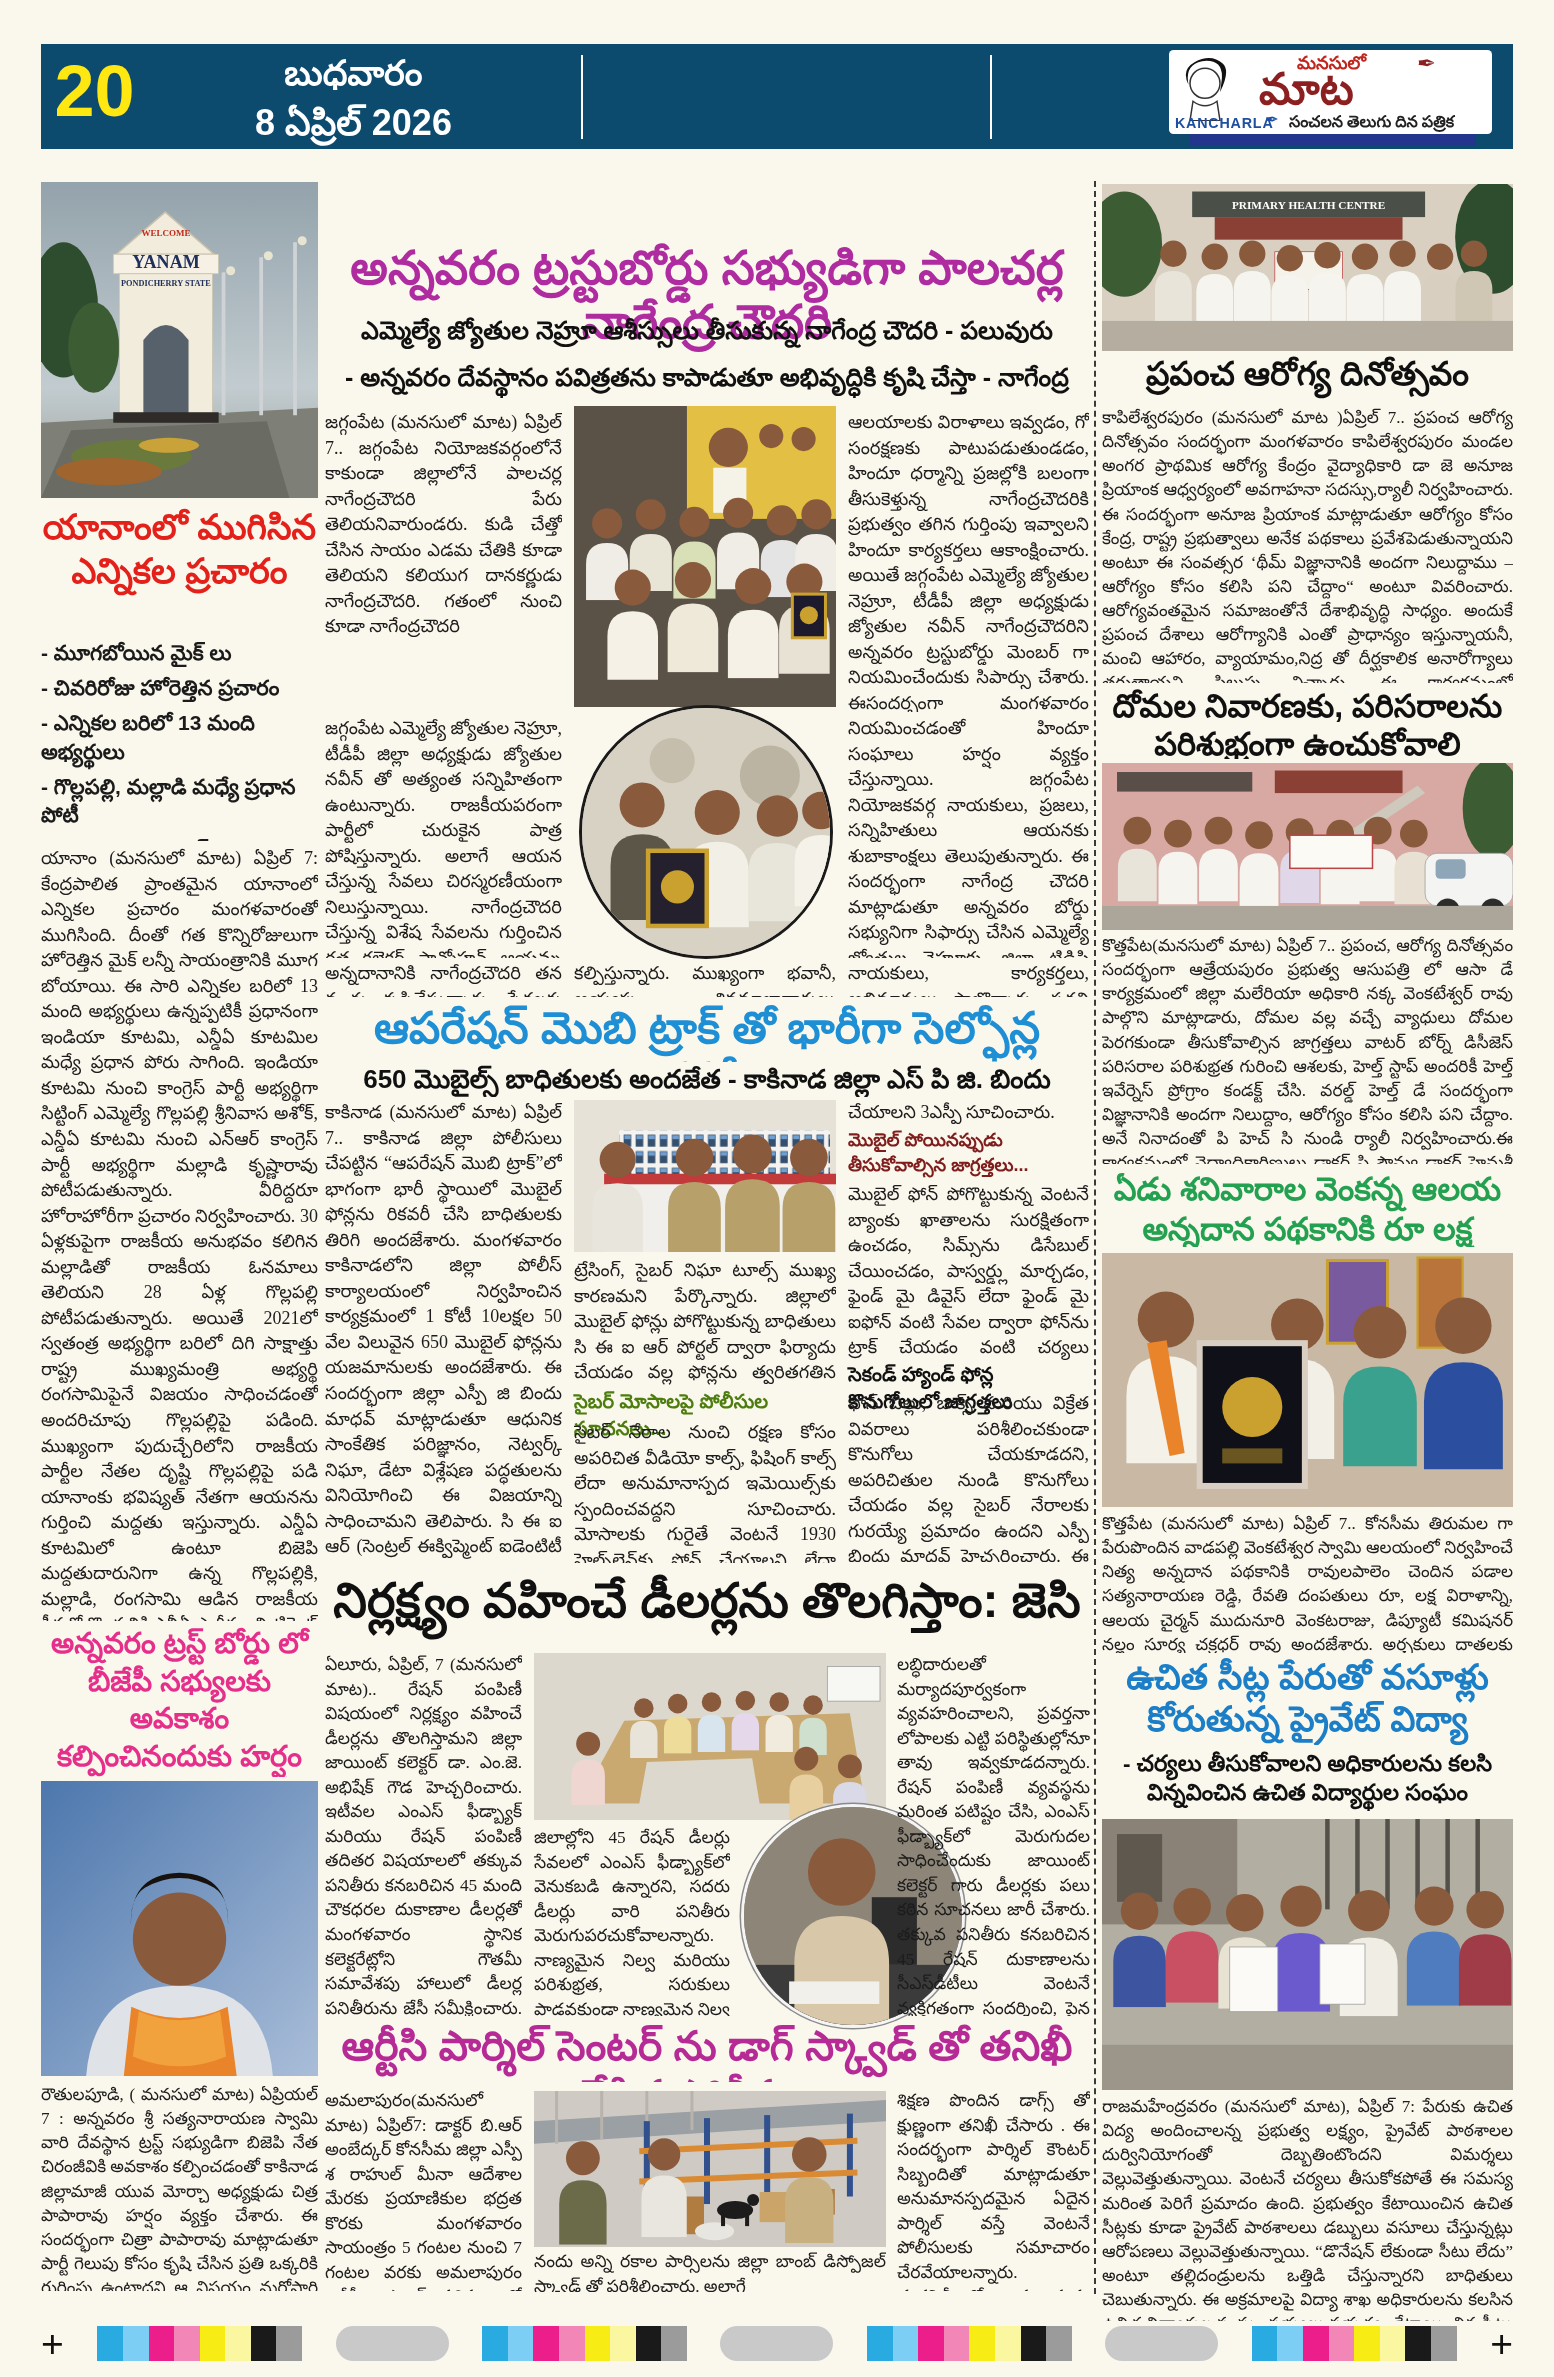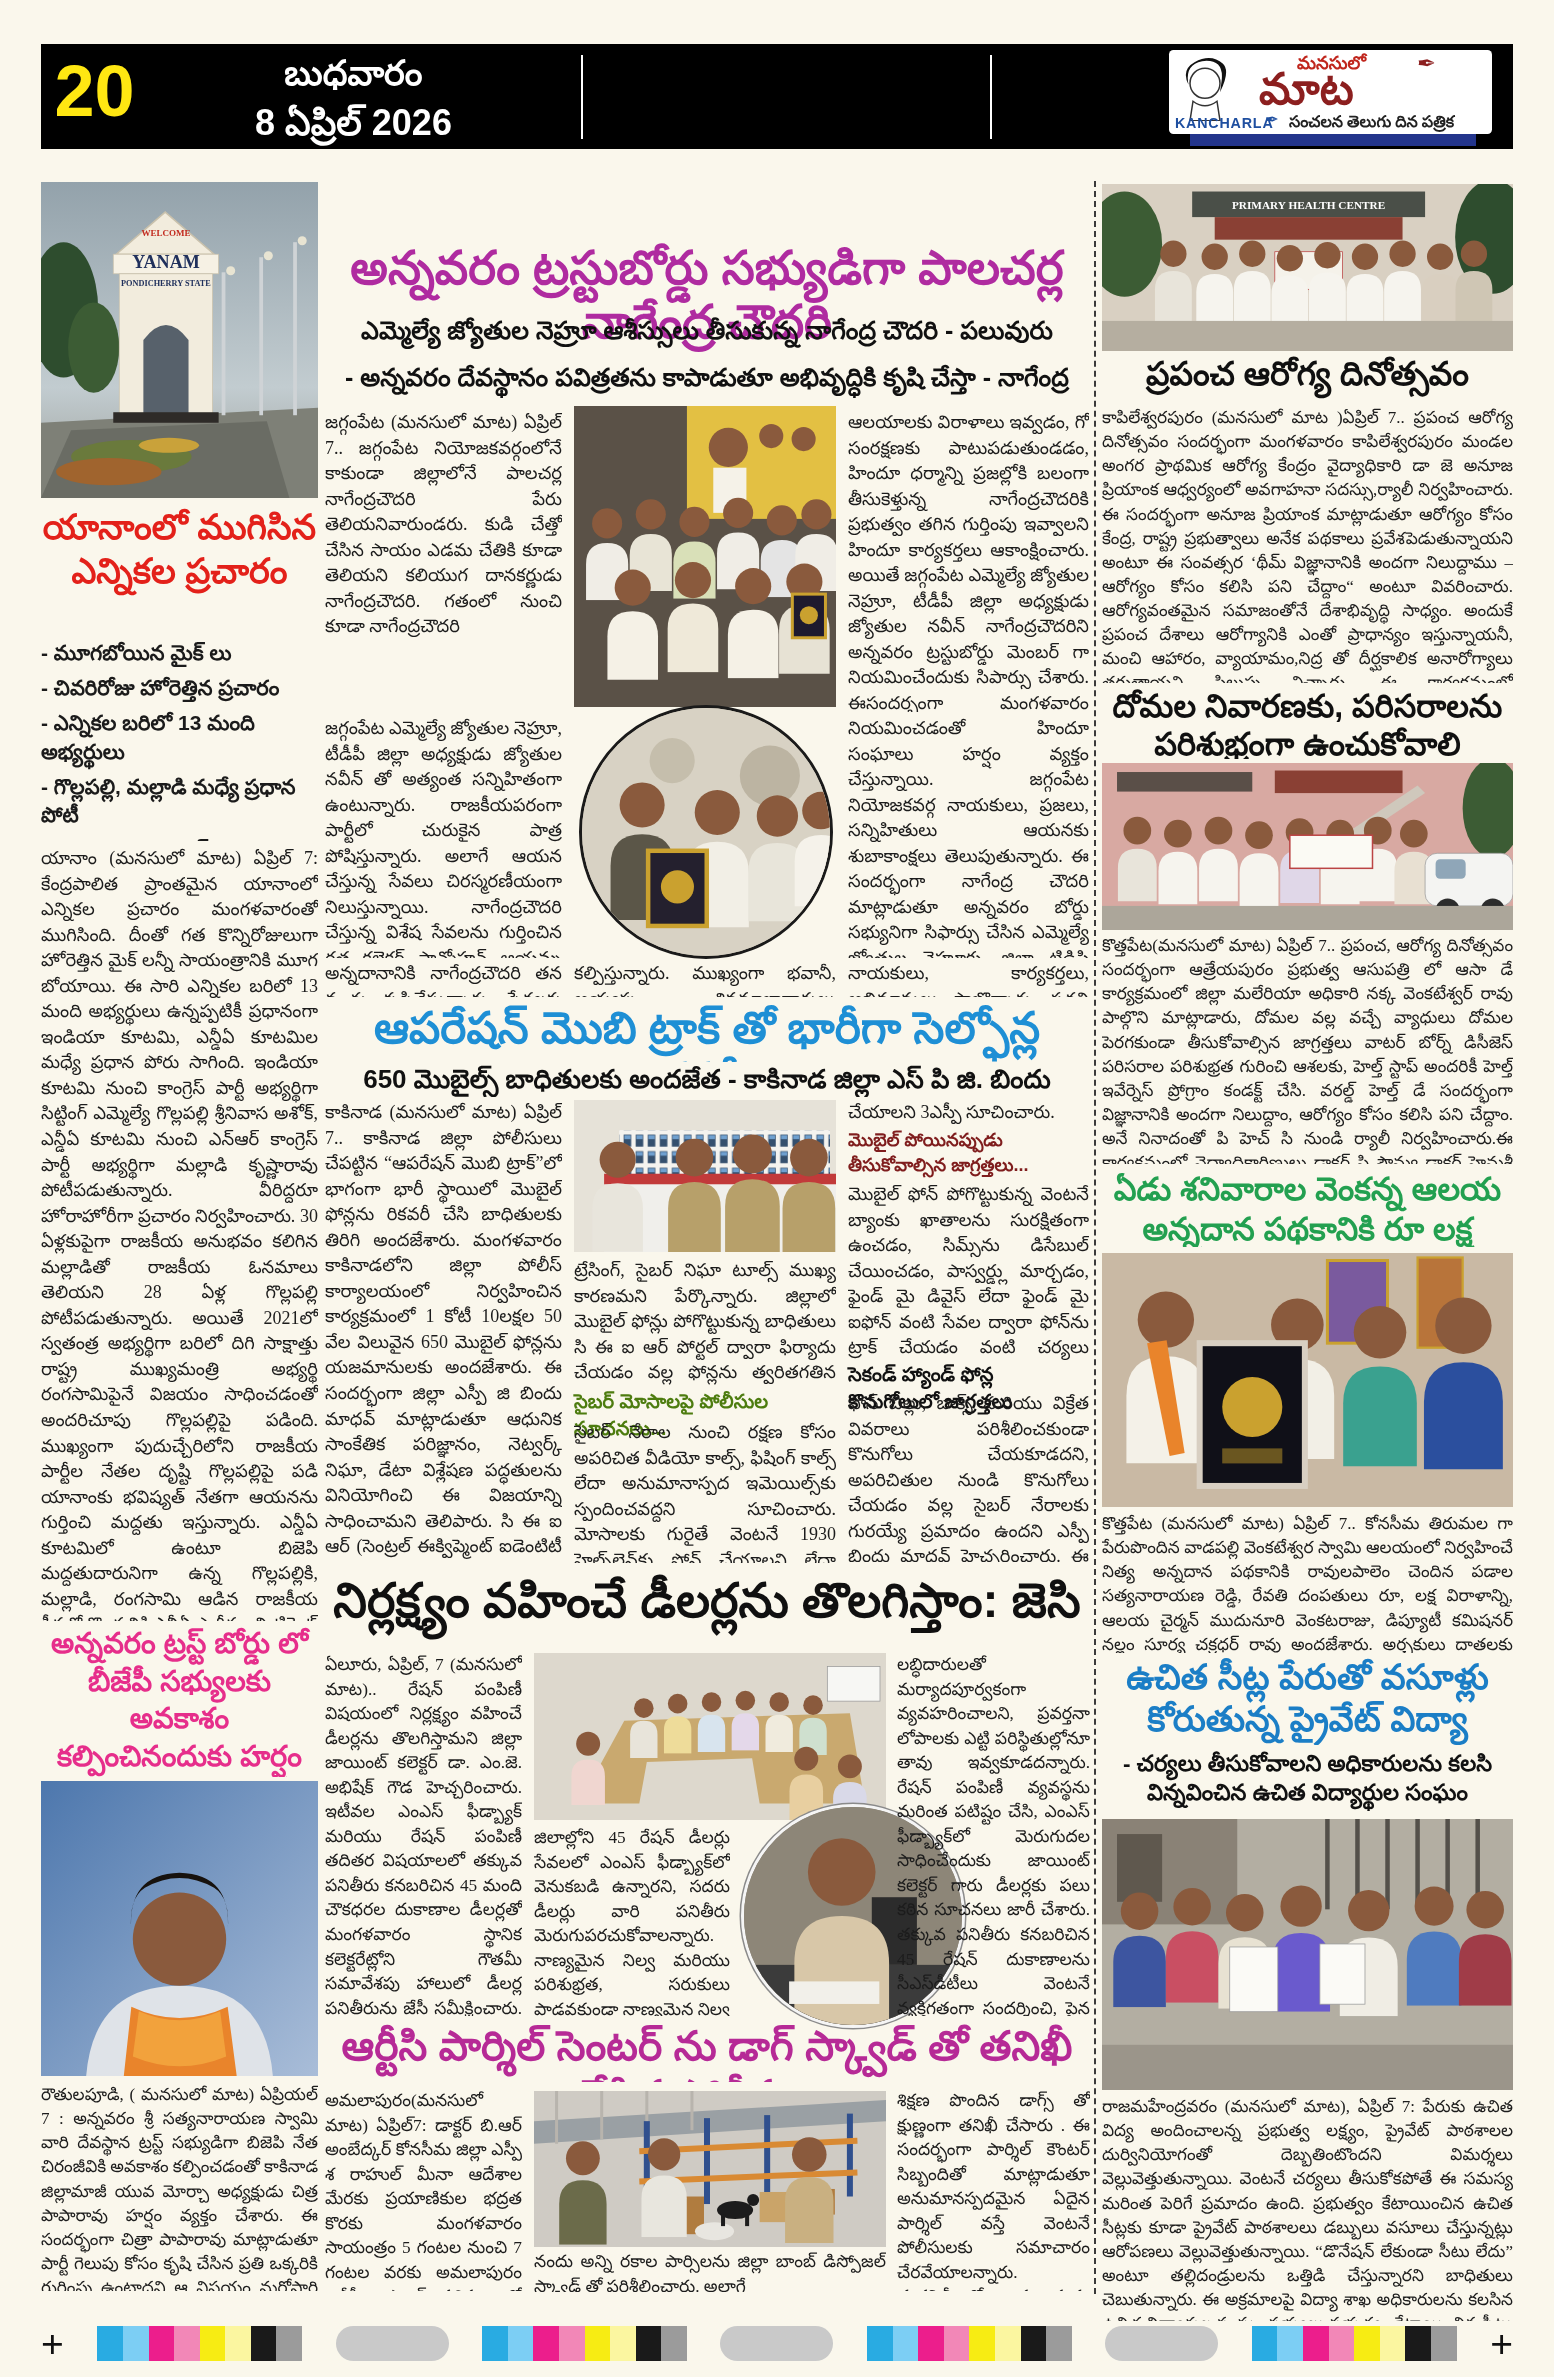--- a/index.html
+++ b/index.html
@@ -7,21 +7,21 @@
        font-family:"Liberation Serif", serif; color:#1b1b1b;}
   .abs{position:absolute;}
   .bodytext{font-size:18px;line-height:1.42;text-align:justify;overflow:hidden;color:#1c1c1c;}
   .sm{font-size:17px;}
   .photo{overflow:hidden;background:#a3a3a3;}
   .photo svg{display:block;width:100%;height:100%;}
   .hl{font-family:"Liberation Sans",sans-serif;font-weight:700;text-align:center;overflow:hidden;}
   .subhl{font-family:"Liberation Sans",sans-serif;font-weight:700;text-align:center;overflow:hidden;color:#111;}
   .boldhead{font-family:"Liberation Sans",sans-serif;font-weight:700;}
   
-  .masthead{background:#000000;color:#fff;}
+  .masthead{background:#0c4a6e;color:#fff;}
   .vsep{width:2.3px;background:#fff;position:absolute;top:10.5px;bottom:10.5px;}
   .gen-news{color:#ffe712;font-family:"Liberation Sans",sans-serif;font-weight:700;font-size:42px;
             letter-spacing:1.5px;border-bottom:3px solid #fff;padding:0 7.5px 3px 7.5px;display:inline-block;}
   .te-news{display:inline-block;background:#7d2b8b;color:#fff;font-size:24px;font-weight:700;
            border-radius:9px;padding:3px 25.6px;margin-top:7.5px;}
   .logo-panel{background:#fff;border-radius:4.5px;}
   .navybar{background:#23358c;}
   
   .bullet{font-weight:700;font-size:21px;line-height:1.35;margin-bottom:6.8px;font-family:"Liberation Sans",sans-serif;}
   

